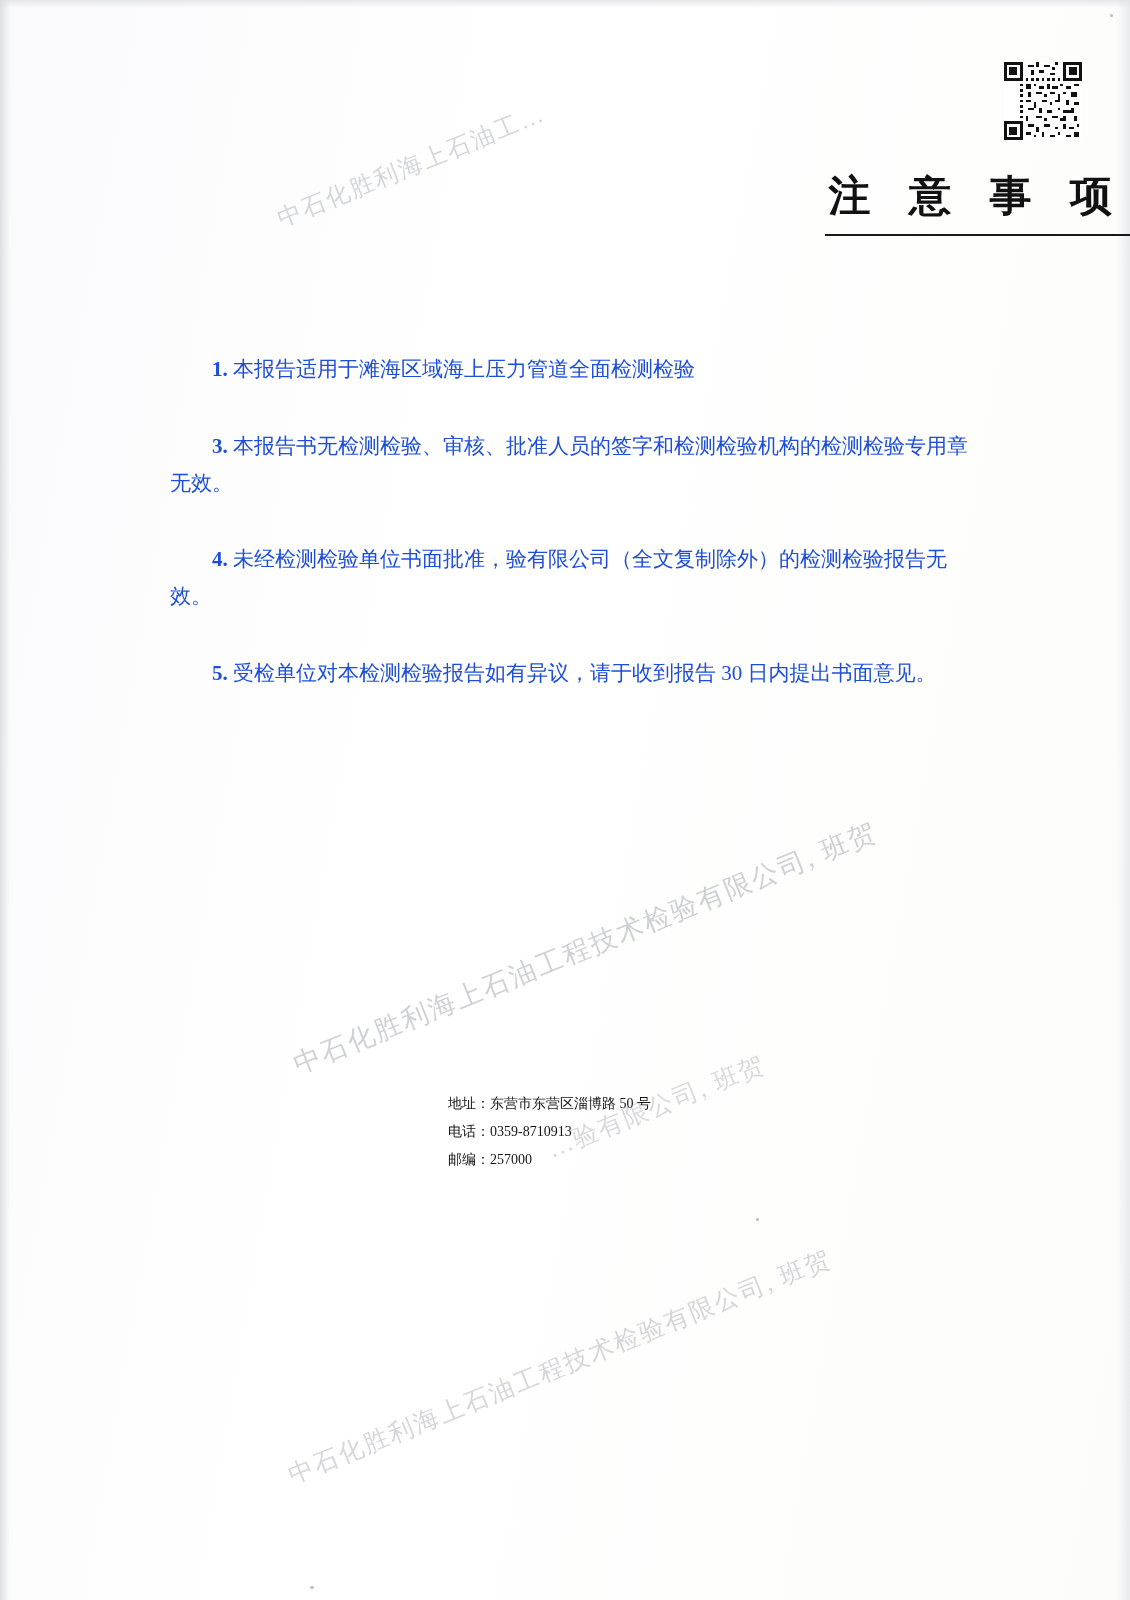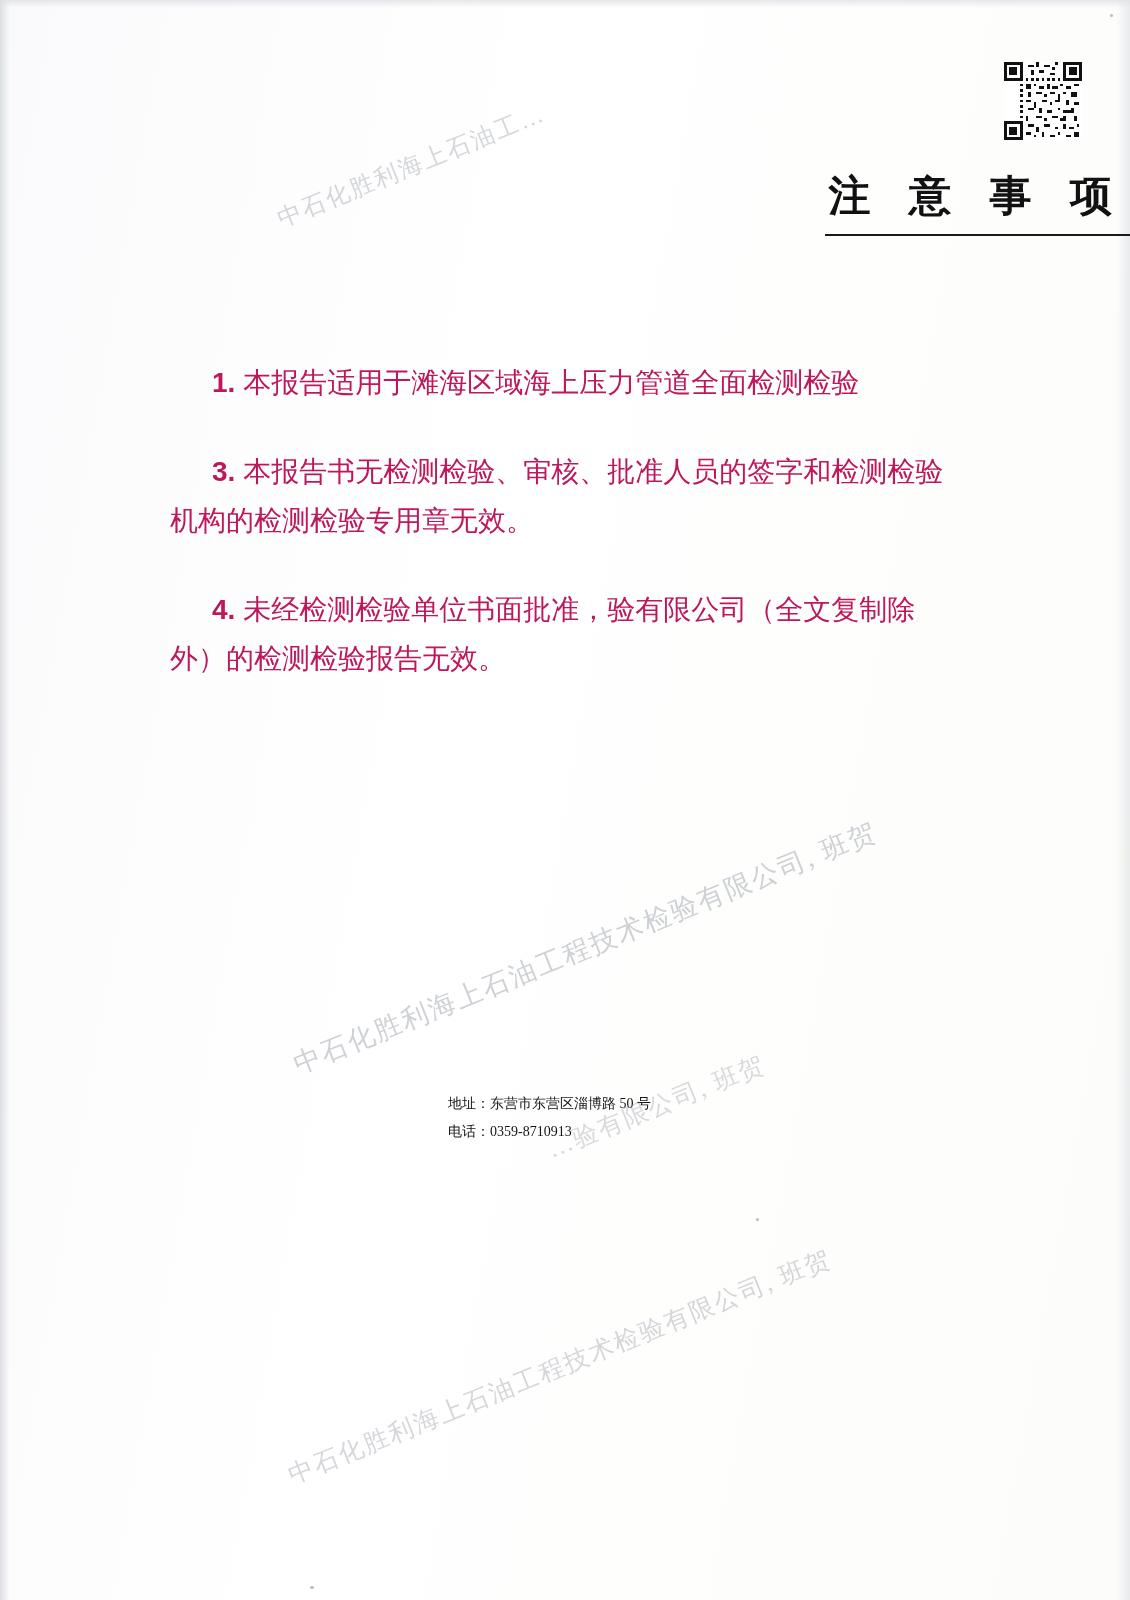--- a/index.html
+++ b/index.html
@@ -80,26 +80,26 @@
   }
 
   
   .content {
     position: absolute;
     top: 330px;
     left: 170px;
     width: 800px;
   }
   .item {
-    font-size: 28px;
+    font-size: 21px;
     line-height: 1.75;
     text-indent: 42px;
     margin-bottom: 40px;
-    color: #be185d;
-    font-family: Liberation Sans, sans-serif;
+    color: #1d4ed8;
+    font-family: Liberation Serif, serif;
   }
   .item .num {
     font-weight: bold;
   }
 
   
   .contact {
     position: absolute;
     top: 1090px;
     left: 448px;
@@ -259,24 +259,26 @@
   </div>
 
   <div class="title-wrap">
     <div class="doc-title">注 意 事 项</div>
   </div>
 
   <div class="content">
     <p class="item"><span class="num">1.</span> <span>本报告适用于滩海区域海上压力管道全面检测检验</span></p>
     <p class="item"><span class="num">3.</span> <span>本报告书无检测检验、审核、批准人员的签字和检测检验机构的检测检验专用章无效。</span></p>
     <p class="item"><span class="num">4.</span> <span>未经检测检验单位书面批准，验有限公司（全文复制除外）的检测检验报告无效。</span></p>
+    <p class="item"><span class="num">5.</span> <span>受检单位对本检测检验报告如有异议，请于收到报告 30 日内提出书面意见。</span></p>
   </div>
 
   <div class="contact">
     <div>地址：东营市东营区淄博路 50 号</div>
     <div>电话：0359-8710913</div>
+    <div>邮编：257000</div>
   </div>
 
   <div class="wm wm-1">中石化胜利海上石油工…</div>
   <div class="wm wm-2">中石化胜利海上石油工程技术检验有限公司, 班贺</div>
   <div class="wm wm-3">…验有限公司, 班贺</div>
   <div class="wm wm-4">中石化胜利海上石油工程技术检验有限公司, 班贺</div>
 </div>
 
 </body></html>

